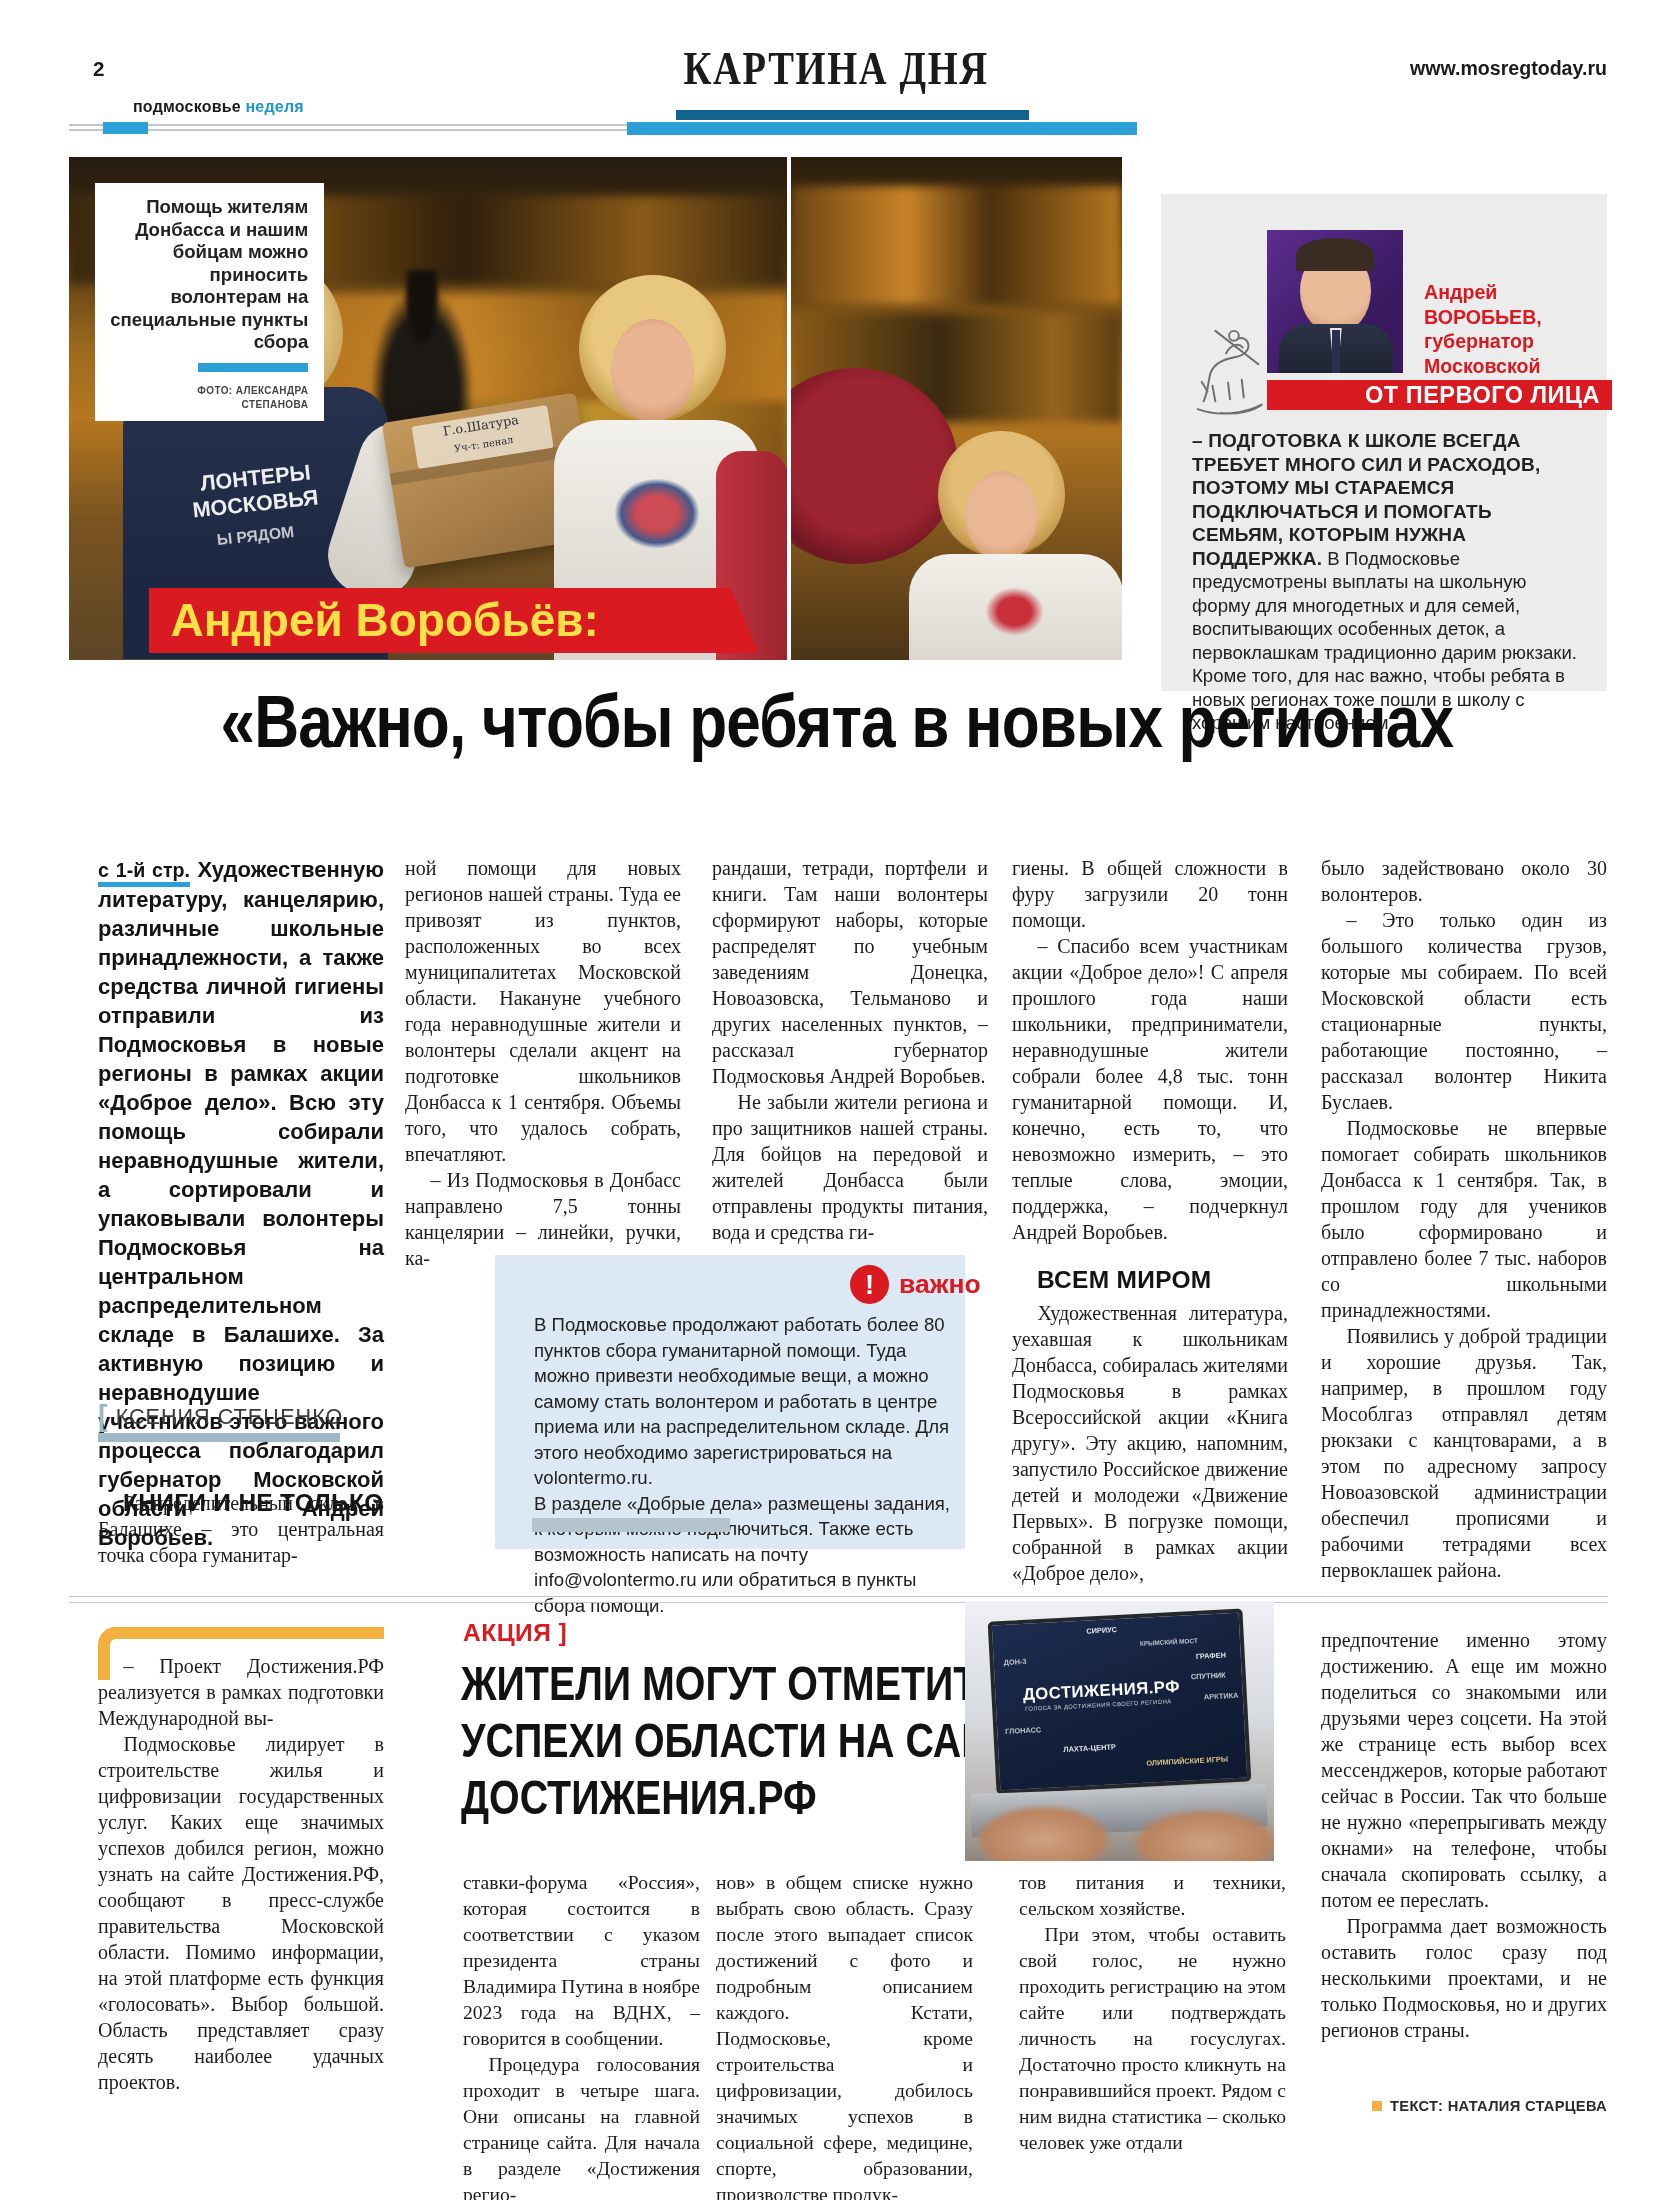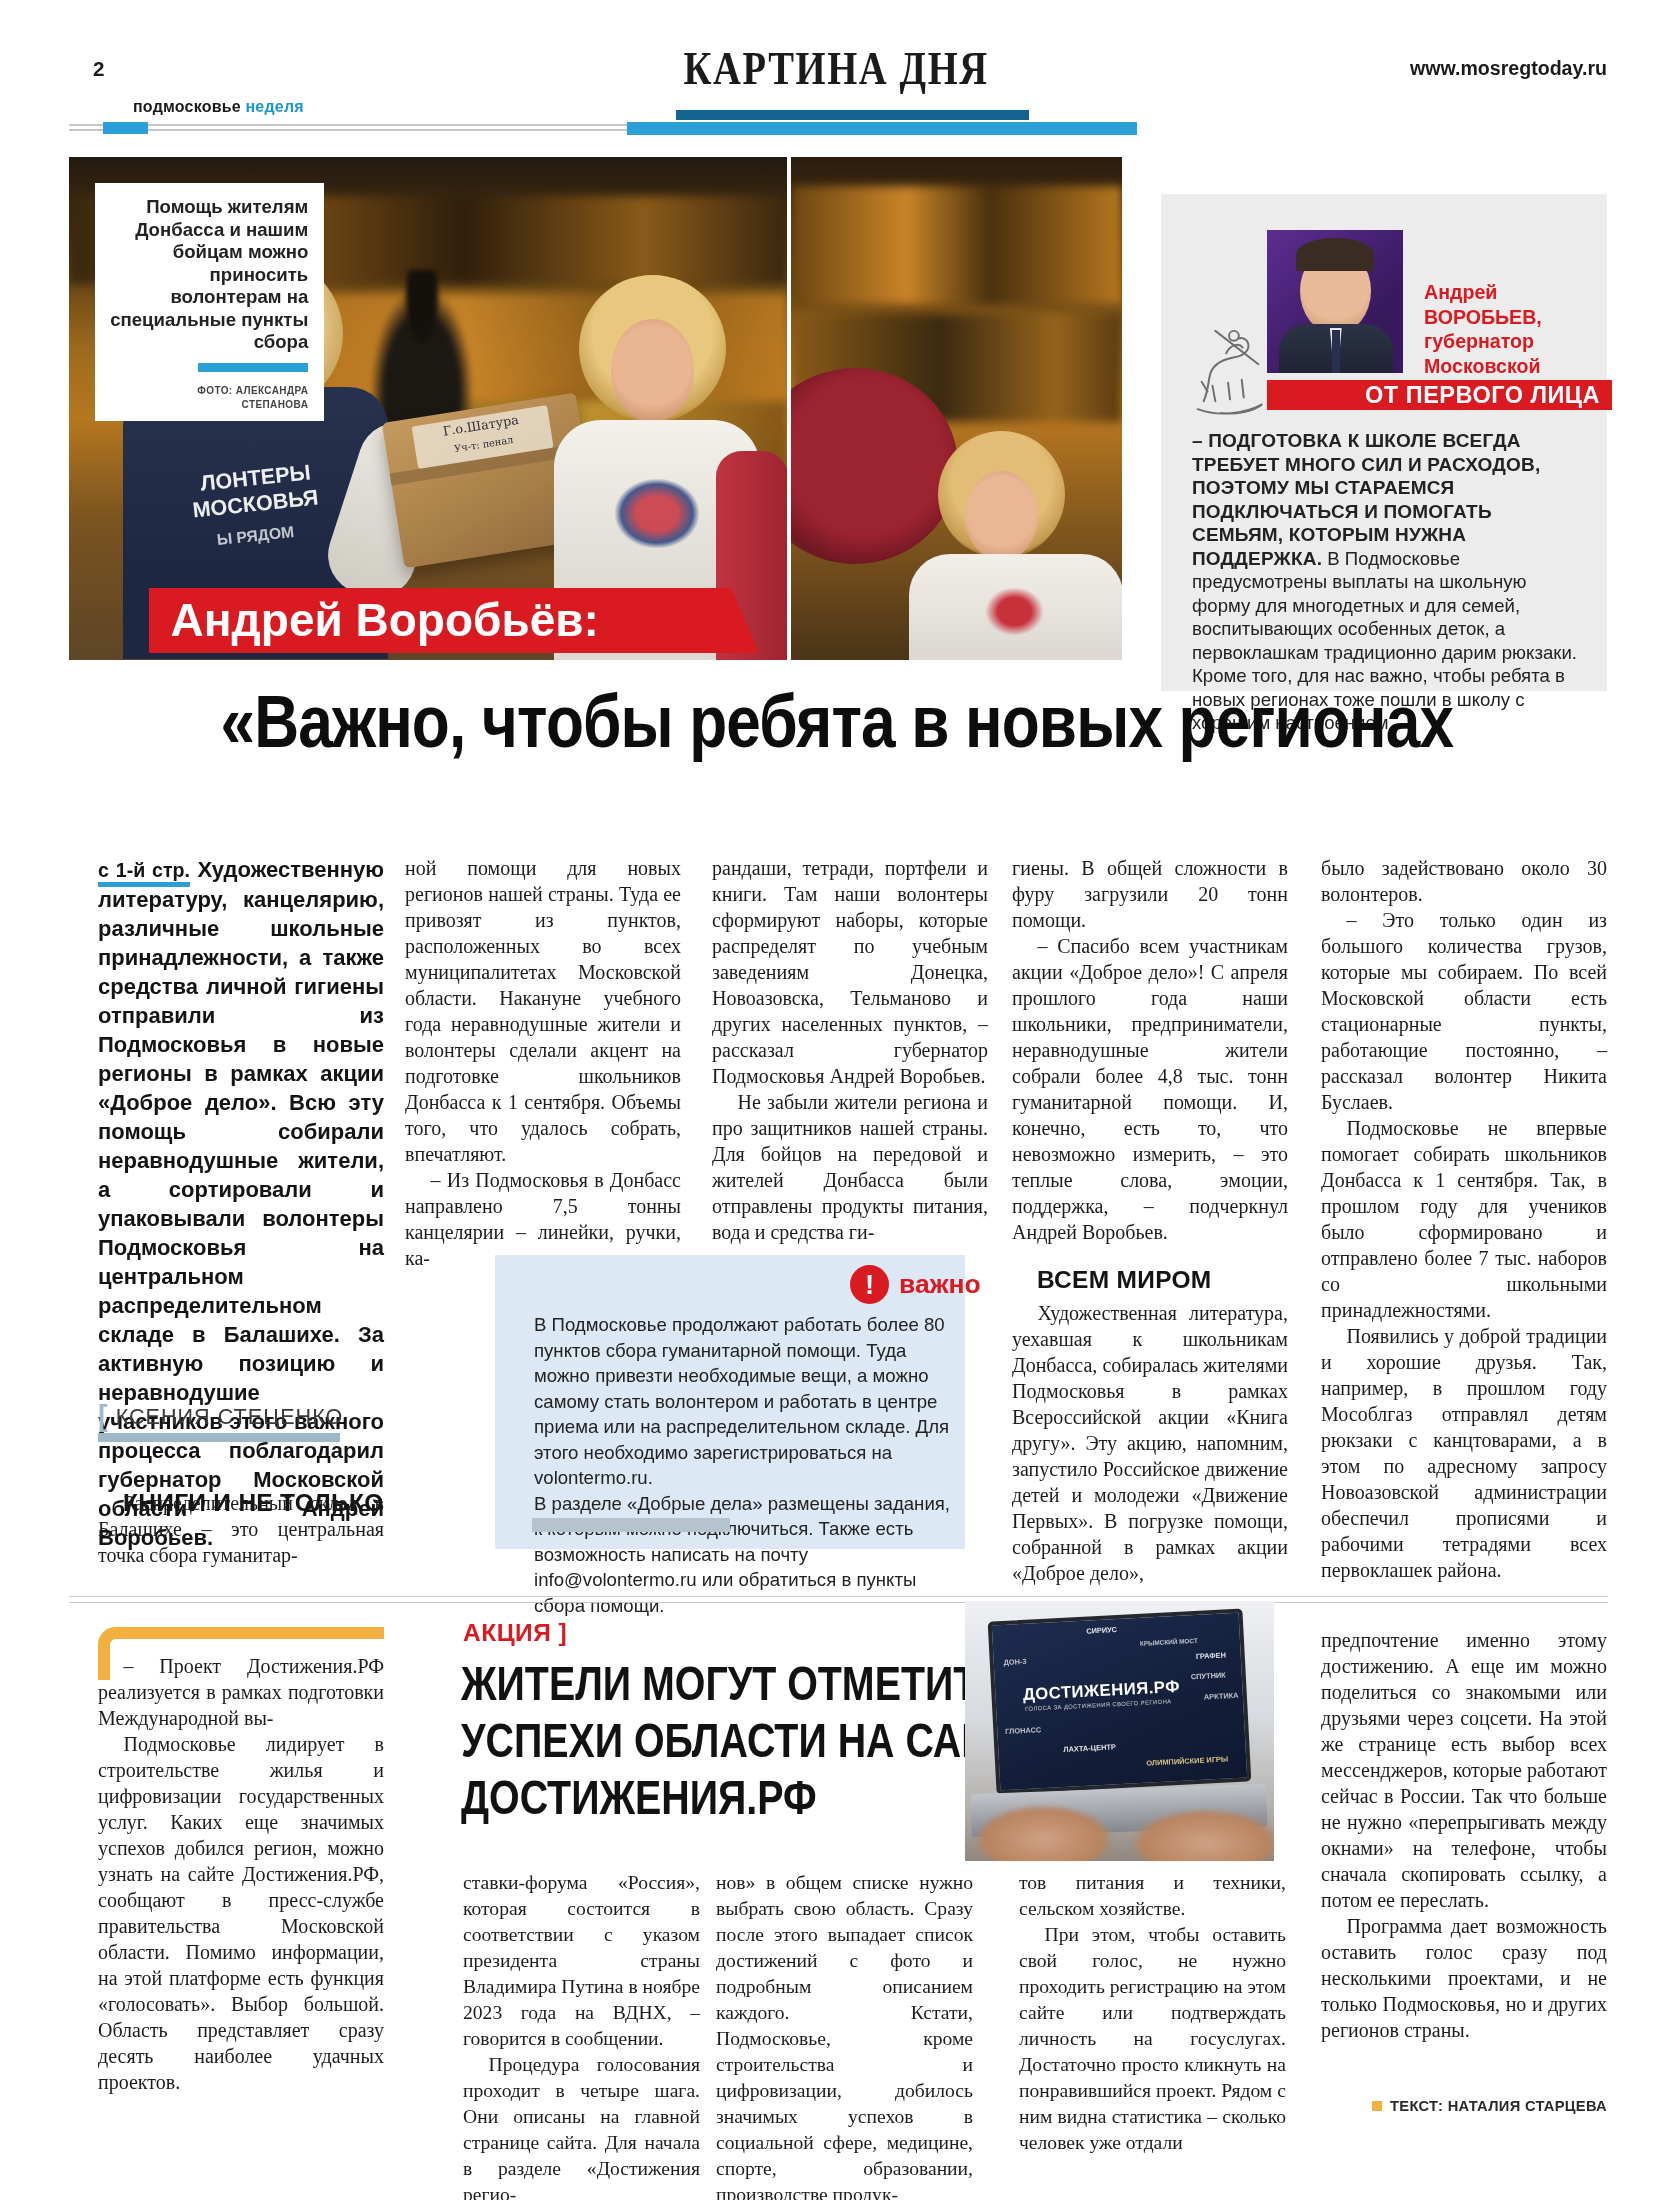--- a/index.html
+++ b/index.html
@@ -19,21 +19,21 @@
   
   .photo{overflow:hidden;}
   .photoL{background:linear-gradient(180deg,#241a10 0%,#45300f 16%,#9c6a1d 38%,#b5771f 52%,#7a5420 72%,#5d4526 100%);}
   .photoR{background:linear-gradient(180deg,#2a1c0e 0%,#5a3c11 22%,#c07d22 48%,#8a5c1e 70%,#4a3418 100%);}
   .blur3{filter:blur(2.9px);}
   .blur5{filter:blur(4.9px);}
   .caption-box{background:#fff;text-align:right;padding:13.7px 15.7px 9.8px 13.7px;margin-left:8px;}
   .caption-box .cap{font-size:18.6px;line-height:22.5px;font-weight:bold;color:#222;}
   .cap-bar{display:inline-block;height:8.8px;width:110px;background:#2b9fd6;margin:9.8px 0 7.8px 0;}
   .photo-credit{font-size:10px;line-height:13.7px;font-weight:bold;color:#444;letter-spacing:0.4px;}
-  .red-banner{background:#da1a21;color:#ffffff;font-weight:bold;font-size:46px;line-height:65px;
+  .red-banner{background:#da1a21;color:#fde047;font-weight:bold;font-size:46px;line-height:65px;
               padding-left:21.6px;clip-path:polygon(0 0,95.5% 0,100% 100%,0 100%);white-space:nowrap;}
   
   .sidebar{background:#ececec;}
   .gov-name{color:#da1a21;font-weight:bold;font-size:19.6px;line-height:24.5px;}
   .fp-banner{background:#da1a21;color:#fff;font-weight:bold;font-size:23.5px;line-height:30px;
              text-align:right;padding-right:11.8px;letter-spacing:0.5px;}
   .fp-quote{font-size:18.6px;line-height:23.5px;color:#222;}
   .fp-quote b{font-size:19px;letter-spacing:0.2px;}
   
   .bigline{width:100%;text-align:center;}

